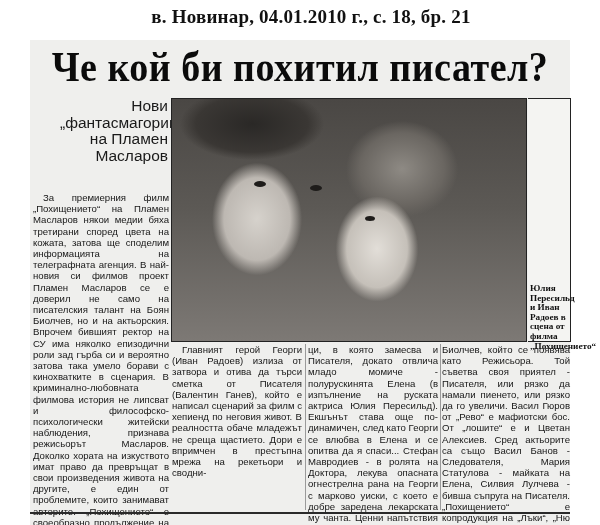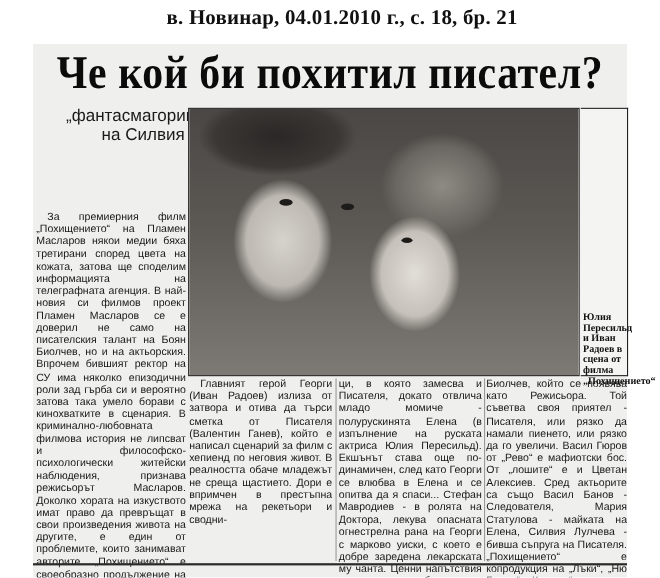--- a/index.html
+++ b/index.html
@@ -33,22 +33,24 @@
 </head>
 <body>
 
 <div class="source-line">в. Новинар, 04.01.2010 г., с.  18, бр. 21</div>
 
 <div class="clip"></div>
 
 <div class="headline">Че кой би похитил писател?</div>
 
 <div class="deck">
+  <div>Нови</div>
   <div>„фантасмагории“</div>
-  <div>на Силвия</div>
+  <div>на Пламен</div>
+  <div>Масларов</div>
 </div>
 
 <div class="photo-frame">
   <div class="photo" title="Black-and-white still of actress and actor in a scene">
     <span class="eye" style="left:82px;top:82px;"></span>
     <span class="eye" style="left:138px;top:86px;"></span>
     <span class="eye" style="left:193px;top:117px;width:10px;height:5px;"></span>
   </div>
 </div>
 

